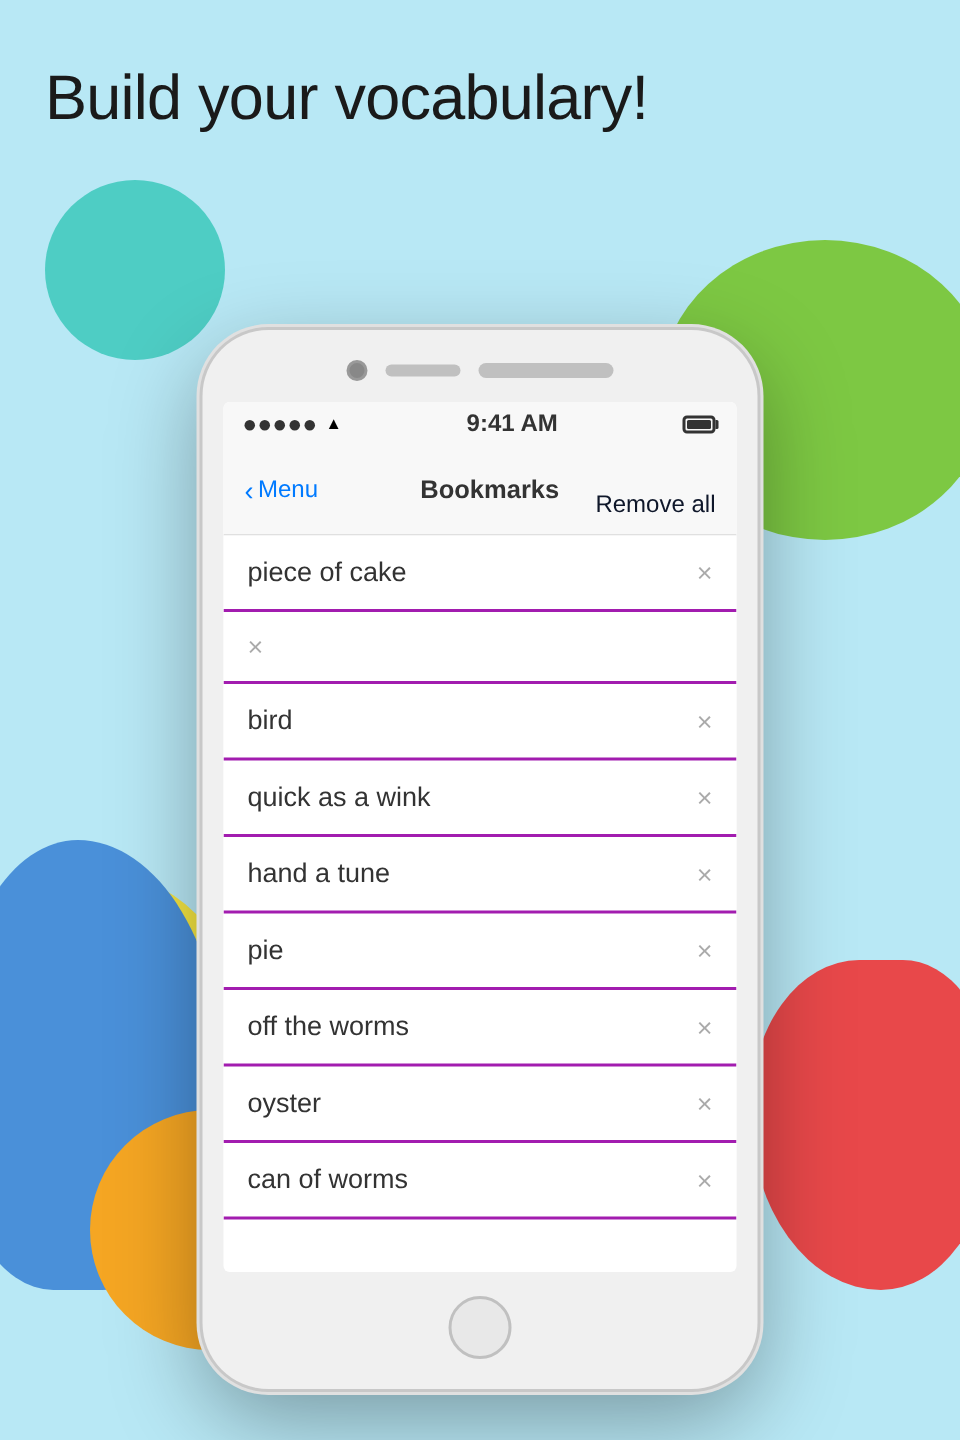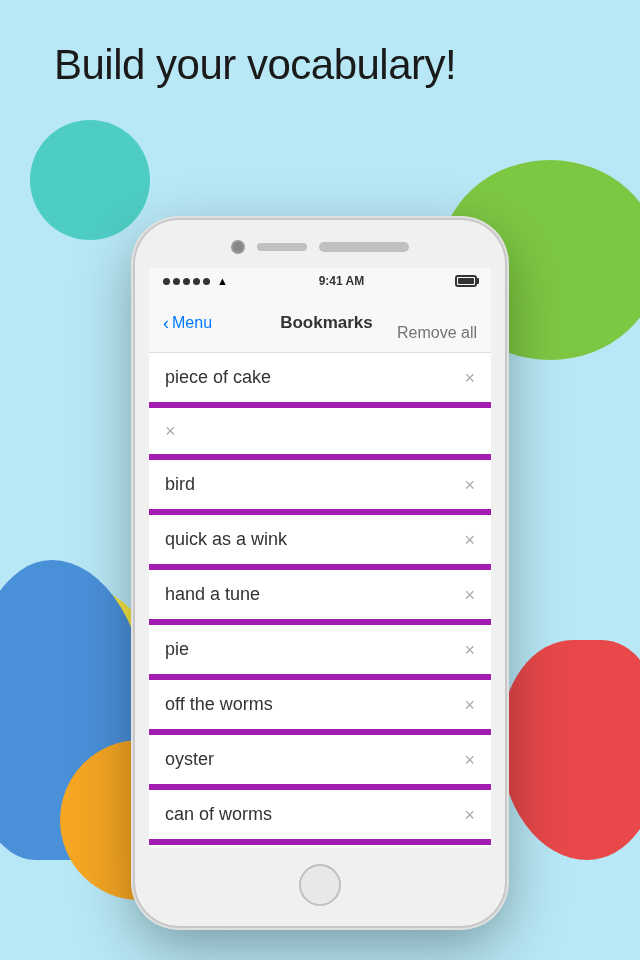--- a/index.html
+++ b/index.html
@@ -64,21 +64,20 @@
       right: 30px;
       z-index: 2;
     }
 
     .header-text h1 {
       font-size: 42px;
       font-weight: 400;
       color: #1a1a1a;
       line-height: 1.2;
       letter-spacing: -0.5px;
-      margin-left: 24px;
     }
 
     
     .phone-wrapper {
       position: absolute;
       top: 220px;
       left: 50%;
       transform: translateX(-50%);
       width: 370px;
       z-index: 10;
@@ -156,21 +155,21 @@
       background: #333;
       border-radius: 50%;
     }
 
     .wifi-icon {
       margin-left: 4px;
       font-size: 11px;
     }
 
     .status-time {
-      font-size: 12px;
+      font-size: 16px;
       font-weight: 600;
       color: #333;
     }
 
     .battery {
       display: flex;
       align-items: center;
       gap: 3px;
     }
 
@@ -228,36 +227,36 @@
     }
 
     .nav-title {
       font-size: 17px;
       font-weight: 600;
       color: #333;
       margin-left: 44px;
     }
 
     .nav-action {
-      color: #737373;
+      color: #0f172a;
       font-size: 16px;
       margin-top: 20px;
     }
 
     
     .bookmark-list {
       background: white;
     }
 
     .list-item {
       display: flex;
       align-items: center;
       justify-content: space-between;
       padding: 14px 16px;
-      border-bottom: 6px solid #a21caf;
+      border-bottom: 2px solid #a21caf;
       min-height: 48px;
     }
 
     .list-item-text {
       font-size: 18px;
       color: #333;
       font-weight: 400;
     }
 
     .list-item-remove {

